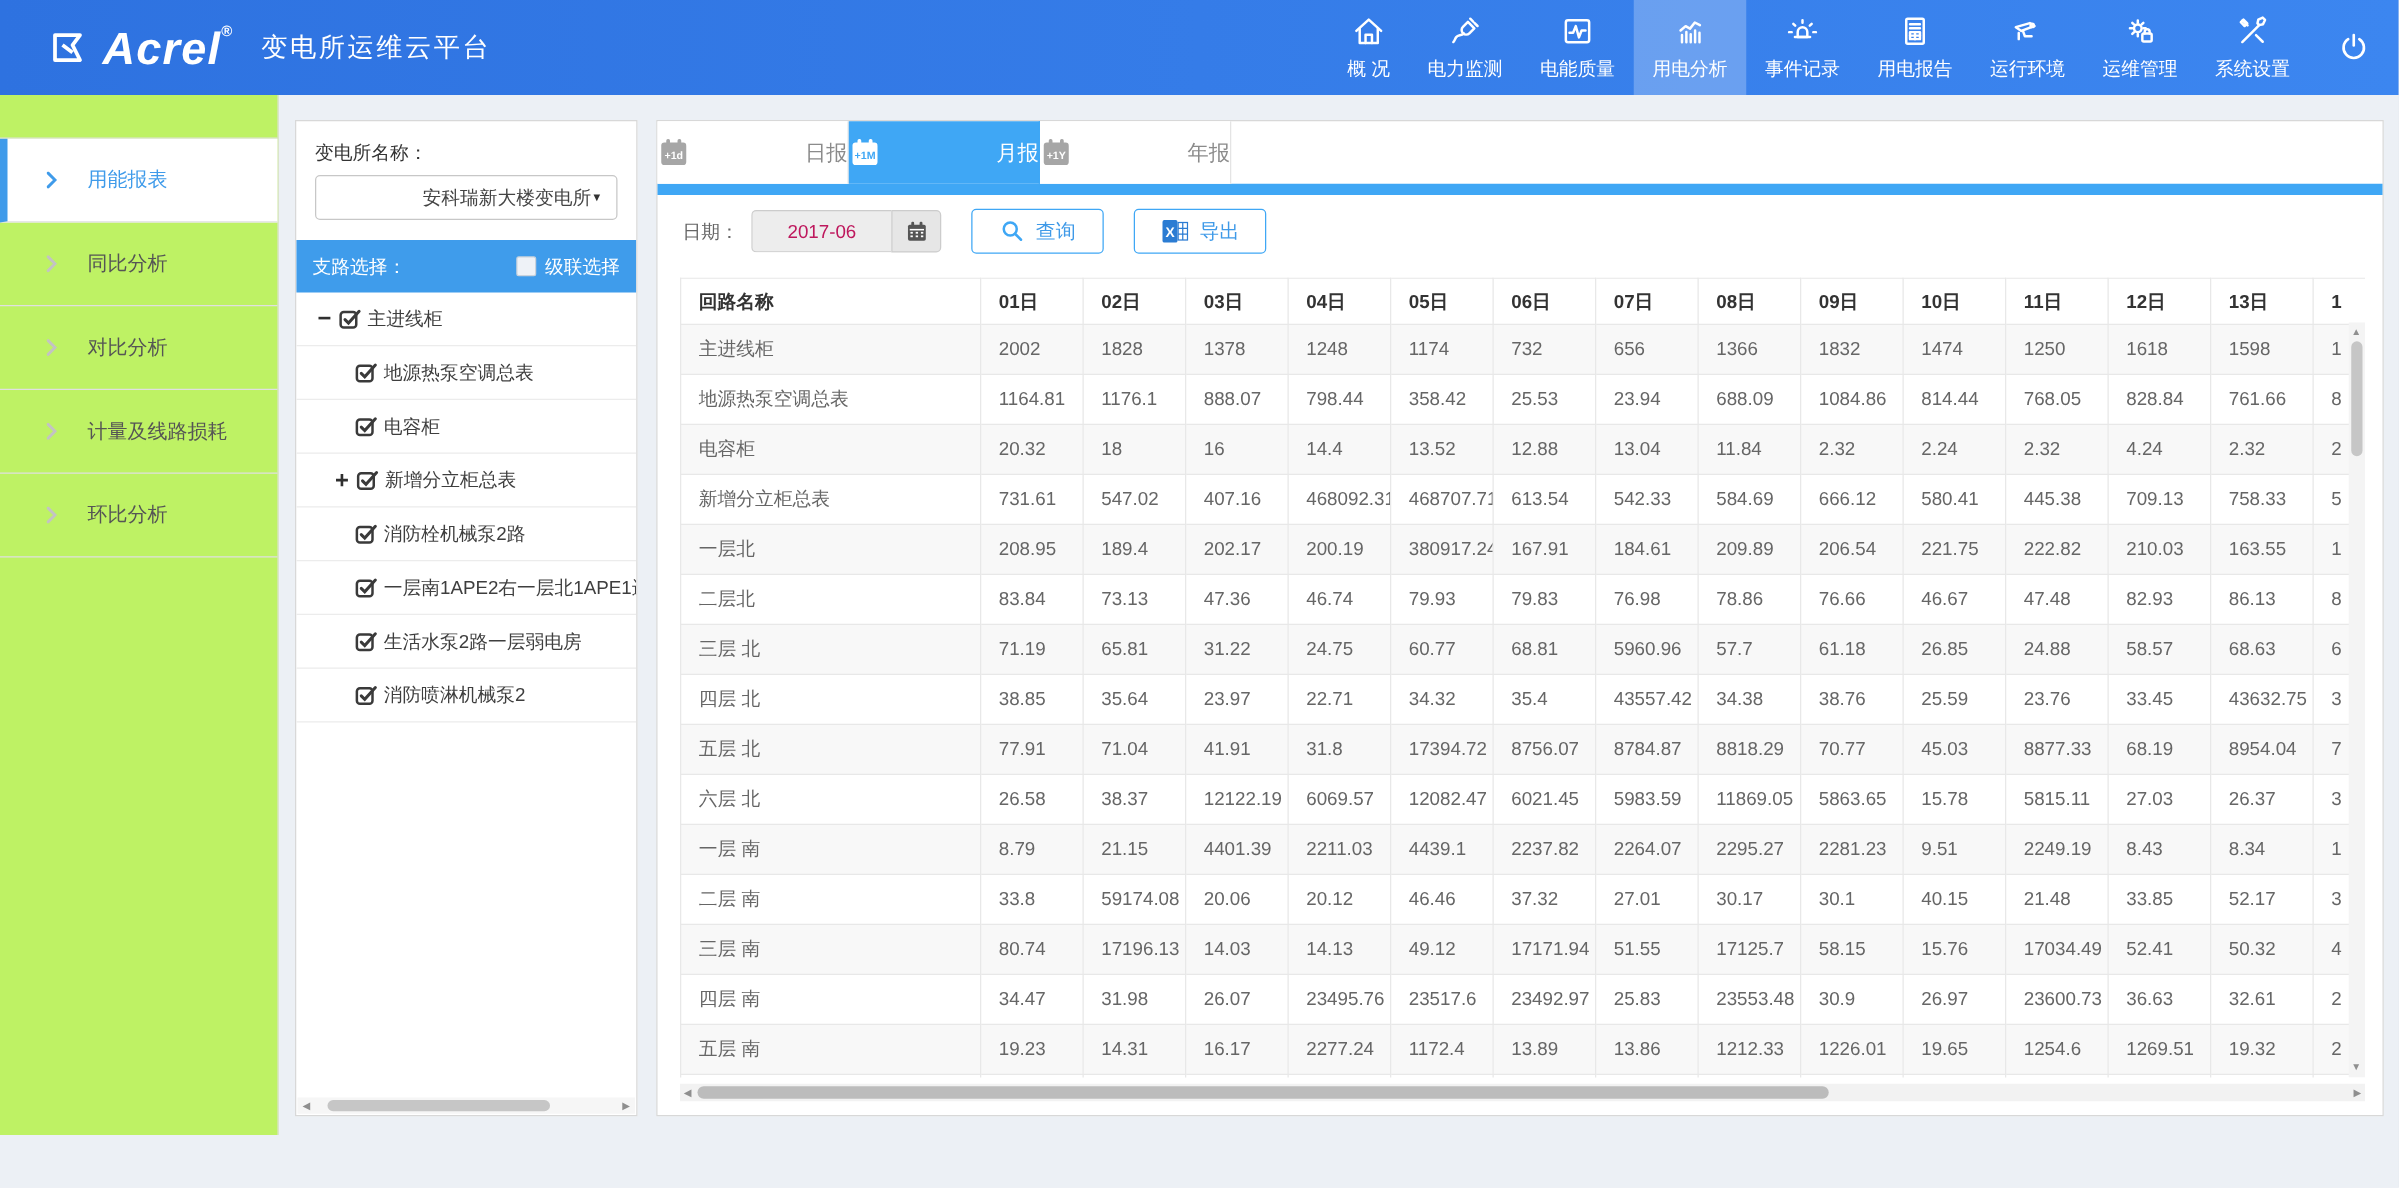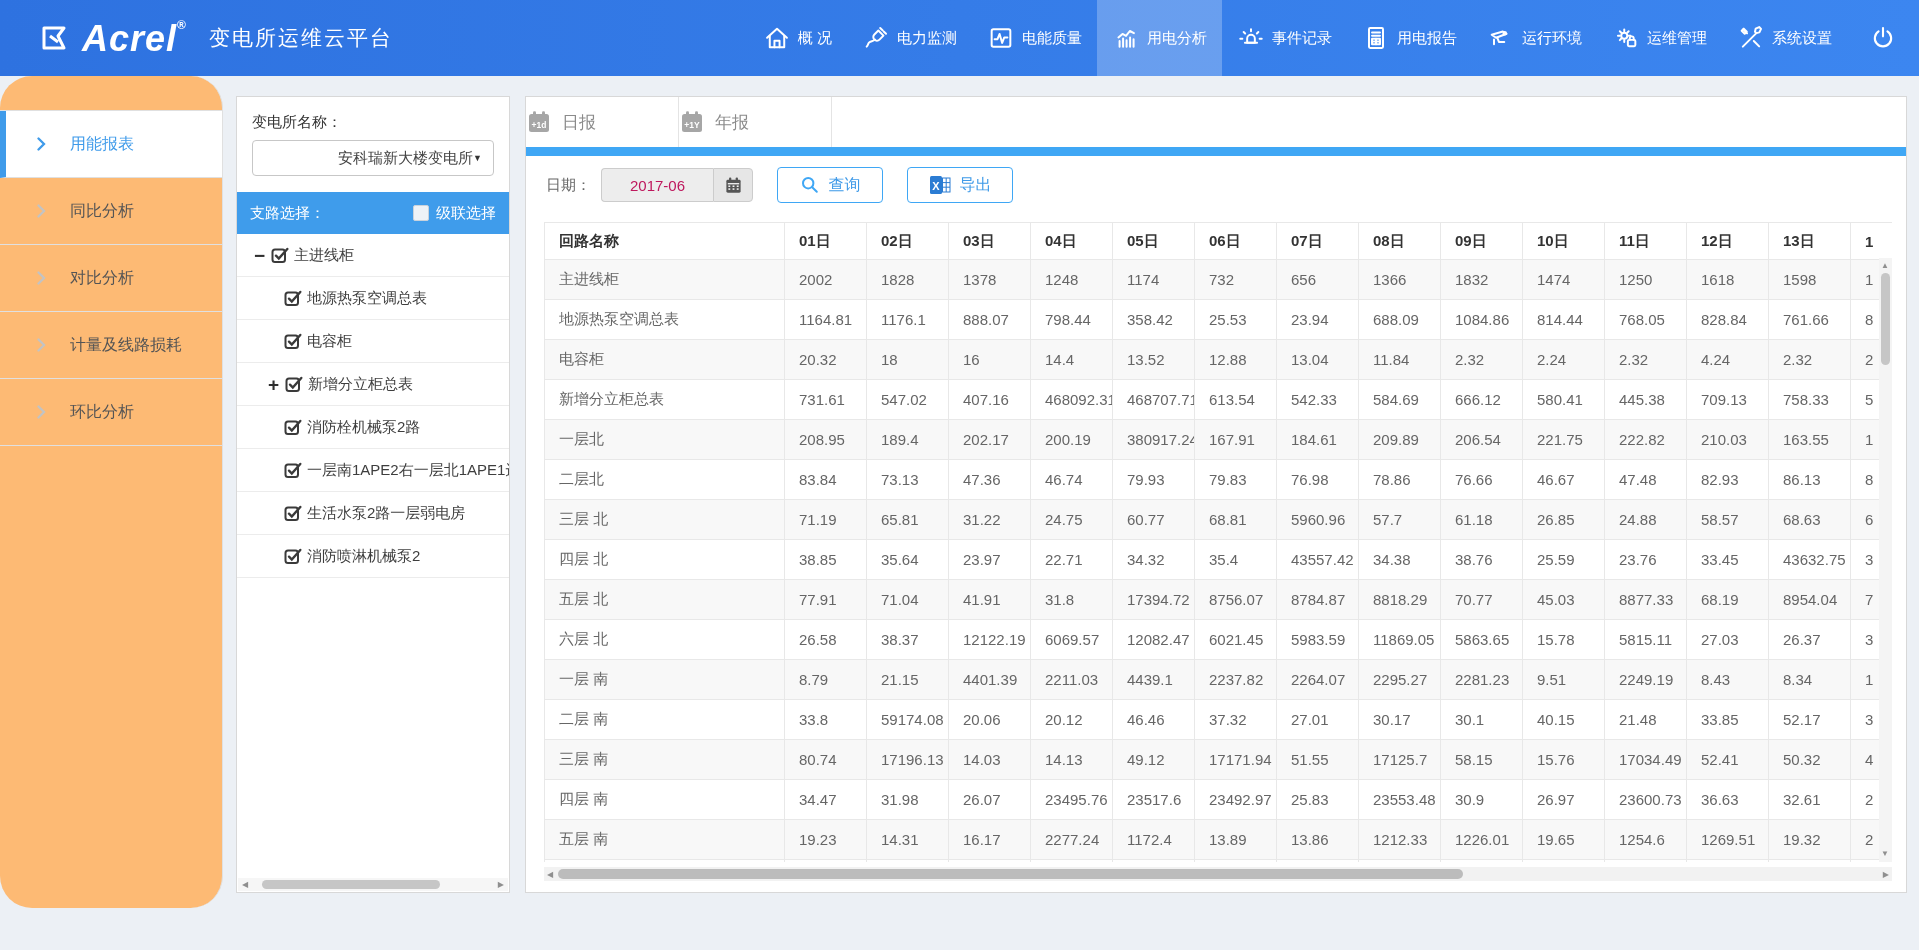--- a/index.html
+++ b/index.html
@@ -8,29 +8,29 @@
 
   
   .topbar{position:absolute;top:0;left:0;right:0;height:76px;
     background:linear-gradient(90deg,#2e72e0,#3c86f0);display:flex;align-items:stretch;color:#fff;}
   .brand{display:flex;align-items:center;padding-left:36px;}
   .logo-mark{width:40px;height:40px;margin-right:6px;}
   .logo-text{font-size:36px;font-weight:bold;font-style:italic;letter-spacing:1px;line-height:1;}
   .logo-reg{font-size:12px;vertical-align:22px;font-style:normal;}
   .app-title{font-size:21px;margin-left:22px;letter-spacing:2px;}
   .topnav{margin-left:auto;display:flex;height:100%;}
-  .nav-item{padding:0 15px;display:flex;flex-direction:row;align-items:center;justify-content:center;gap:7px;
+  .nav-item{padding:0 15px;display:flex;flex-direction:column;align-items:center;justify-content:center;gap:7px;
     font-size:15px;cursor:pointer;white-space:nowrap;}
   .nav-item svg{width:28px;height:28px;display:block;}
   .nav-item.active{background:rgba(255,255,255,.25);}
   .power-btn{width:72px;display:flex;align-items:center;justify-content:center;cursor:pointer;}
   .power-btn svg{width:28px;height:28px;}
 
   
-  .sidebar{position:absolute;top:76px;left:0;width:222px;bottom:42px;background:#fdba74;border-right:1px solid #e0e0e0;border-radius:32px;}
+  .sidebar{position:absolute;top:76px;left:0;width:222px;bottom:42px;background:#bef264;border-right:1px solid #e0e0e0;}
   .side-menu{margin-top:34px;border-top:1px solid #e0e0e0;}
   .side-item{height:66px;display:flex;align-items:center;gap:24px;padding-left:37px;
     border-bottom:1px solid #e0e0e0;font-size:16px;color:#555;cursor:pointer;}
   .side-item .chev{display:flex;color:#c3c3c3;}
   .side-item.active{background:#fff;border-left:6px solid #3f9bea;padding-left:31px;color:#3f9bea;}
   .side-item.active .chev{color:#3f9bea;}
 
   
   .tree-panel{position:absolute;left:236px;top:96px;width:274px;height:797px;background:#fff;
     border:1px solid #d8d8d8;box-sizing:border-box;overflow:hidden;}
@@ -52,21 +52,21 @@
   .texp{width:17px;font-size:19px;font-weight:bold;color:#2f2f2f;line-height:1;flex:0 0 auto;}
   .tcheck{width:18px;height:18px;margin-right:5px;flex:0 0 auto;display:flex;}
   .tree-scroll{position:absolute;left:1px;right:1px;bottom:1px;height:13px;background:#f6f6f6;}
   .tree-scroll .thumb{position:absolute;left:24px;top:2px;width:178px;height:9px;background:#c6c6c6;border-radius:5px;}
   .sb-arrow{position:absolute;top:1px;font-size:8px;color:#8f8f8f;line-height:12px;}
 
   
   .content{position:absolute;left:525px;top:96px;width:1382px;height:797px;background:#fff;
     border:1px solid #d8d8d8;box-sizing:border-box;}
   .tabs{display:flex;height:50px;}
-  .tab{width:152px;display:flex;align-items:center;justify-content:flex-start;gap:10px;font-size:17px;
+  .tab{width:152px;display:flex;align-items:center;justify-content:space-between;gap:10px;font-size:17px;
     color:#8b8b8b;border-right:1px solid #e4e4e4;cursor:pointer;background:#fff;}
   .tab svg{width:26px;height:26px;color:#a6a6a6;}
   .tab.active{background:#3fa7f5;color:#fff;border-right-color:#3fa7f5;}
   .tab.active svg{color:#fff;}
   .tabs-bar{height:9px;background:#3fa7f5;}
   .query-row{height:58px;display:flex;align-items:center;padding-left:20px;}
   .date-label{font-size:15px;color:#666;margin-right:10px;}
   .date-input{width:112px;height:34px;background:#ededed;border:1px solid #ccc;border-right:none;
     border-radius:4px 0 0 4px;display:flex;align-items:center;justify-content:center;font-size:15px;color:#be185d;box-sizing:border-box;}
   .date-btn{width:40px;height:34px;background:#e6e6e6;border:1px solid #ccc;border-radius:0 4px 4px 0;
@@ -354,20 +354,31 @@
         <div class="tab">
           <span style="display:flex">
             <svg width="26" height="26" viewBox="0 0 26 26">
               <rect x="3" y="5" width="20" height="18" rx="2.5" fill="currentColor"></rect>
               <rect x="7" y="2.2" width="3" height="5" rx="1.3" fill="currentColor"></rect>
               <rect x="16" y="2.2" width="3" height="5" rx="1.3" fill="currentColor"></rect>
               <text x="13" y="18.5" font-size="8.5" text-anchor="middle" font-weight="bold" font-family="sans-serif" fill="#ffffff">+1d</text>
             </svg>
           </span>
           <span>日报</span>
+        </div>
+        <div class="tab active">
+          <span style="display:flex">
+            <svg width="26" height="26" viewBox="0 0 26 26">
+              <rect x="3" y="5" width="20" height="18" rx="2.5" fill="currentColor"></rect>
+              <rect x="7" y="2.2" width="3" height="5" rx="1.3" fill="currentColor"></rect>
+              <rect x="16" y="2.2" width="3" height="5" rx="1.3" fill="currentColor"></rect>
+              <text x="13" y="18.5" font-size="8.5" text-anchor="middle" font-weight="bold" font-family="sans-serif" fill="#3fa7f5">+1M</text>
+            </svg>
+          </span>
+          <span>月报</span>
         </div>
         <div class="tab">
           <span style="display:flex">
             <svg width="26" height="26" viewBox="0 0 26 26">
               <rect x="3" y="5" width="20" height="18" rx="2.5" fill="currentColor"></rect>
               <rect x="7" y="2.2" width="3" height="5" rx="1.3" fill="currentColor"></rect>
               <rect x="16" y="2.2" width="3" height="5" rx="1.3" fill="currentColor"></rect>
               <text x="13" y="18.5" font-size="8.5" text-anchor="middle" font-weight="bold" font-family="sans-serif" fill="#ffffff">+1Y</text>
             </svg>
           </span>

